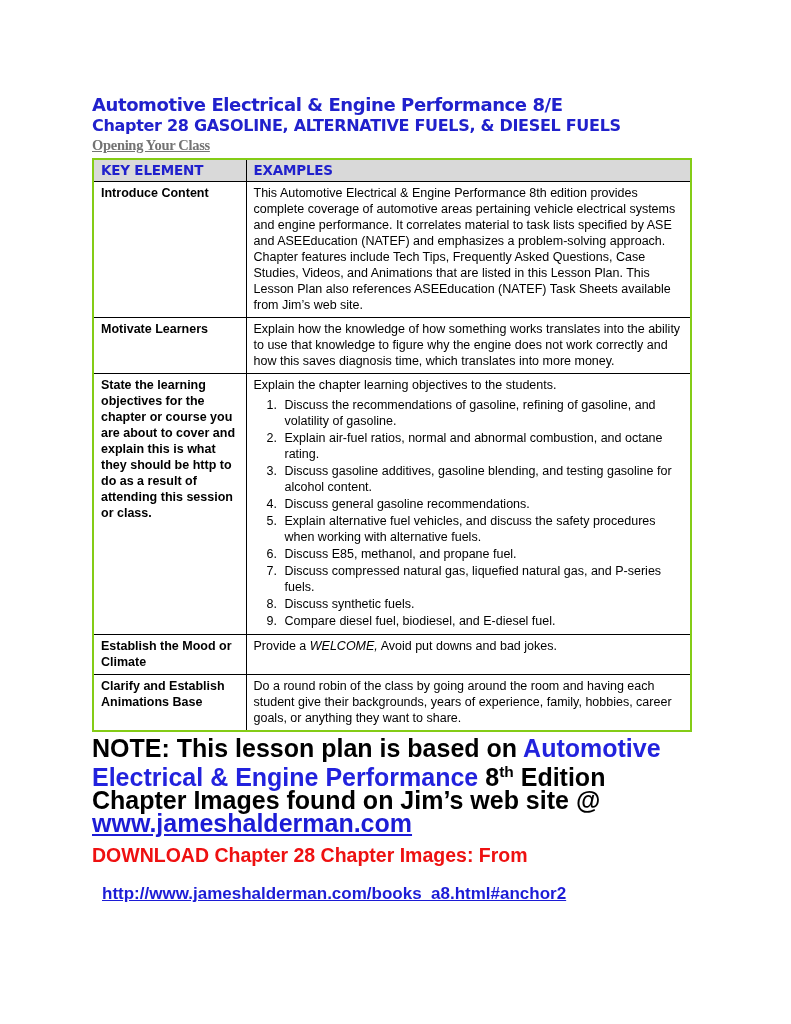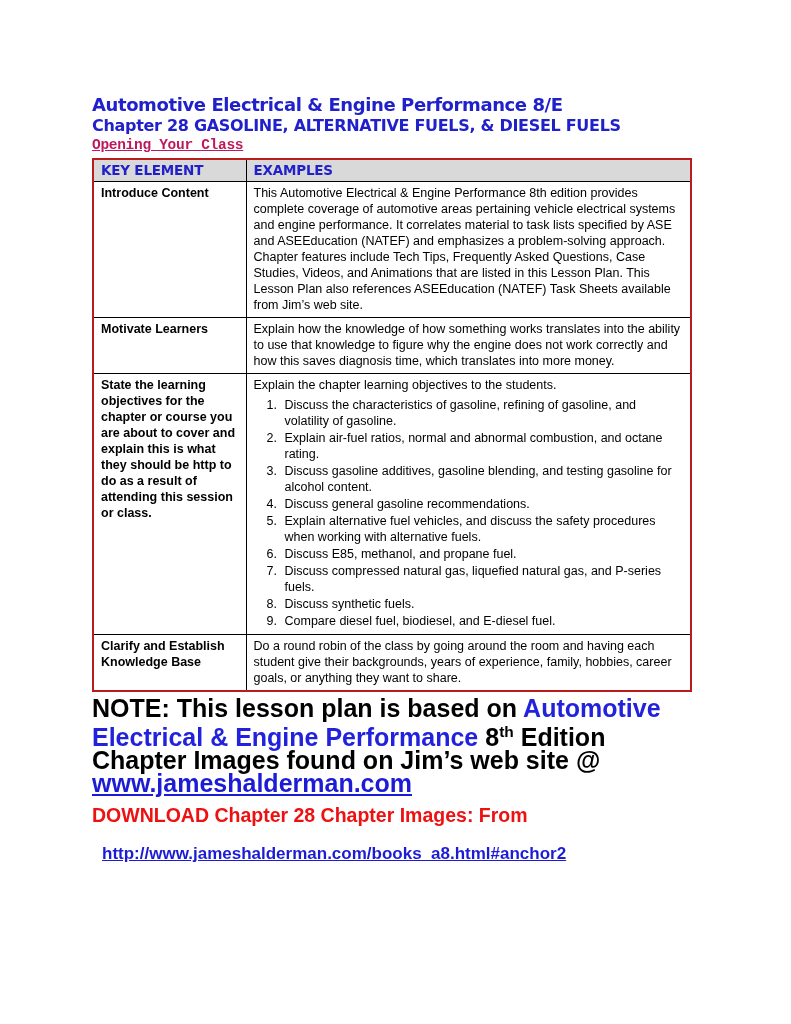--- a/index.html
+++ b/index.html
@@ -33,34 +33,34 @@
   .h2 {
     font-family: "DejaVu Sans", sans-serif;
     font-weight: bold;
     font-size: 16px;
     line-height: 20px;
     color: #2121CC;
     letter-spacing: -0.3px;
     margin: 0;
   }
   .h3 {
-    font-family: Liberation Mono, monospace;
+    font-family: Liberation Serif, serif;
     font-weight: bold;
     font-size: 14.5px;
     line-height: 19px;
-    color: #be185d;
+    color: #737373;
     letter-spacing: -0.3px;
     text-decoration: underline;
     margin: 0 0 3px 0;
   }
   
   table.lesson {
     border-collapse: collapse;
     width: 598px;
-    border: 2px solid #b91c1c;
+    border: 2px solid #84cc16;
     table-layout: fixed;
   }
   table.lesson th, table.lesson td {
     border: 1px solid #000000;
     vertical-align: top;
     text-align: left;
   }
   table.lesson th {
     background: #D9D9D9;
     color: #2121CC;
@@ -152,34 +152,38 @@
       </tr>
       <tr>
         <td class="key">Motivate Learners</td>
         <td>Explain how the knowledge of how something works translates into the ability to use that knowledge to figure why the engine does not work correctly and how this saves diagnosis time, which translates into more money.</td>
       </tr>
       <tr>
         <td class="key">State the learning objectives for the chapter or course you are about to cover and explain this is what they should be http to do as a result of attending this session or class.</td>
         <td>
           <div>Explain the chapter learning objectives to the students.</div>
           <ol class="objectives">
-            <li>Discuss the characteristics of gasoline, refining of gasoline, and volatility of gasoline.</li>
+            <li>Discuss the recommendations of gasoline, refining of gasoline, and volatility of gasoline.</li>
             <li>Explain air-fuel ratios, normal and abnormal combustion, and octane rating.</li>
             <li>Discuss gasoline additives, gasoline blending, and testing gasoline for alcohol content.</li>
             <li>Discuss general gasoline recommendations.</li>
             <li>Explain alternative fuel vehicles, and discuss the safety procedures when working with alternative fuels.</li>
             <li>Discuss E85, methanol, and propane fuel.</li>
             <li>Discuss compressed natural gas, liquefied natural gas, and P-series fuels.</li>
             <li>Discuss synthetic fuels.</li>
             <li>Compare diesel fuel, biodiesel, and E-diesel fuel.</li>
           </ol>
         </td>
       </tr>
       <tr>
-        <td class="key">Clarify and Establish Knowledge Base</td>
+        <td class="key">Establish the Mood or Climate</td>
+        <td><span>Provide a </span><span class="italic">WELCOME,</span><span> Avoid put downs and bad jokes.</span></td>
+      </tr>
+      <tr>
+        <td class="key">Clarify and Establish Animations Base</td>
         <td>Do a round robin of the class by going around the room and having each student give their backgrounds, years of experience, family, hobbies, career goals, or anything they want to share.</td>
       </tr>
     </tbody>
   </table>
 
   <p class="note"><span>NOTE: This lesson plan is based on </span><span class="blue-strong">Automotive Electrical &amp; Engine Performance</span><span> 8</span><sup>th</sup><span> Edition Chapter Images found on Jim’s web site @ </span><a class="link-blue">www.jameshalderman.com</a></p>
 
   <p class="download-line">DOWNLOAD Chapter 28 Chapter Images: From</p>
 
   <p class="download-link-line"><a class="link-blue">http://www.jameshalderman.com/books_a8.html#anchor2</a></p>

